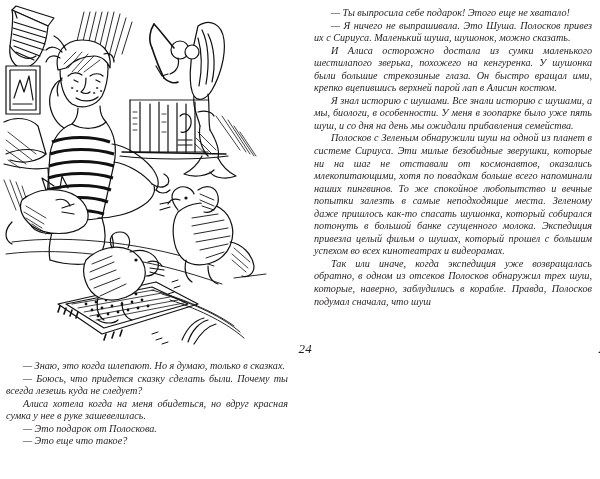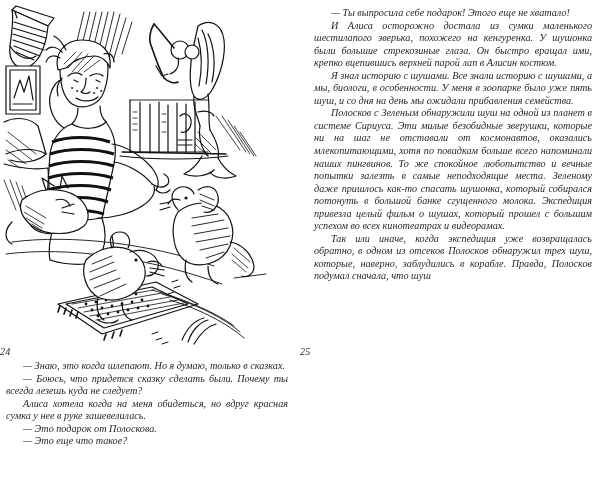--- a/index.html
+++ b/index.html
@@ -68,23 +68,23 @@
     margin-top: 7px;
   }
   .page-right .bodytext p:first-child {
     text-indent: 17px;
   }
 
   .folio {
     position: absolute;
     bottom: 14px;
     width: 100%;
-    left: 0;
-    text-align: left;
-    font-size: 10px;
+    left: 12px;
+    text-align: right;
+    font-size: 13px;
     letter-spacing: 0.3px;
   }
   .page-left .folio { padding-right: 6px; }
   .page-right .folio { padding-right: 6px; }
 </style>
 </head>
 <body>
 
 <div class="spread">
 
@@ -348,20 +348,21 @@
       <p>— Это подарок от Полоскова.</p>
       <p>— Это еще что такое?</p>
     </div>
 
     <div class="folio">24</div>
   </div>
 
   <div class="page page-right">
     <div class="bodytext">
       <p>— Ты выпросила себе подарок! Этого еще не хва­тало!</p>
+      <p>— Я ничего не выпрашивала. Это Шуша. Полос­ков привез их с Сириуса. Маленький шуша, шушо­нок, можно сказать.</p>
       <p>И Алиса осторожно достала из сумки маленького шестилапого зверька, похожего на кенгуренка. У шу­шонка были большие стрекозиные глаза. Он быстро вращал ими, крепко вцепившись верхней парой лап в Алисин костюм.</p>
       <p>Я знал историю с шушами. Все знали историю с шушами, а мы, биологи, в особенности. У меня в зоо­парке было уже пять шуш, и со дня на день мы ожи­дали прибавления семейства.</p>
       <p>Полосков с Зеленым обнаружили шуш на одной из планет в системе Сириуса. Эти милые безобидные зверушки, которые ни на шаг не отставали от космо­навтов, оказались млекопитающими, хотя по повадкам больше всего напоминали наших пингвинов. То же спокойное любопытство и вечные попытки залезть в самые неподходящие места. Зеленому даже пришлось как-то спасать шушонка, который собирался потонуть в большой банке сгущенного молока. Экспедиция при­везла целый фильм о шушах, который прошел с боль­шим успехом во всех кинотеатрах и видеорамах.</p>
       <p>Так или иначе, когда экспедиция уже возвраща­лась обратно, в одном из отсеков Полосков обнару­жил трех шуш, которые, наверно, заблудились в ко­рабле. Правда, Полосков подумал сначала, что шуш</p>
     </div>
 
     <div class="folio">25</div>
   </div>
 
 </div>

